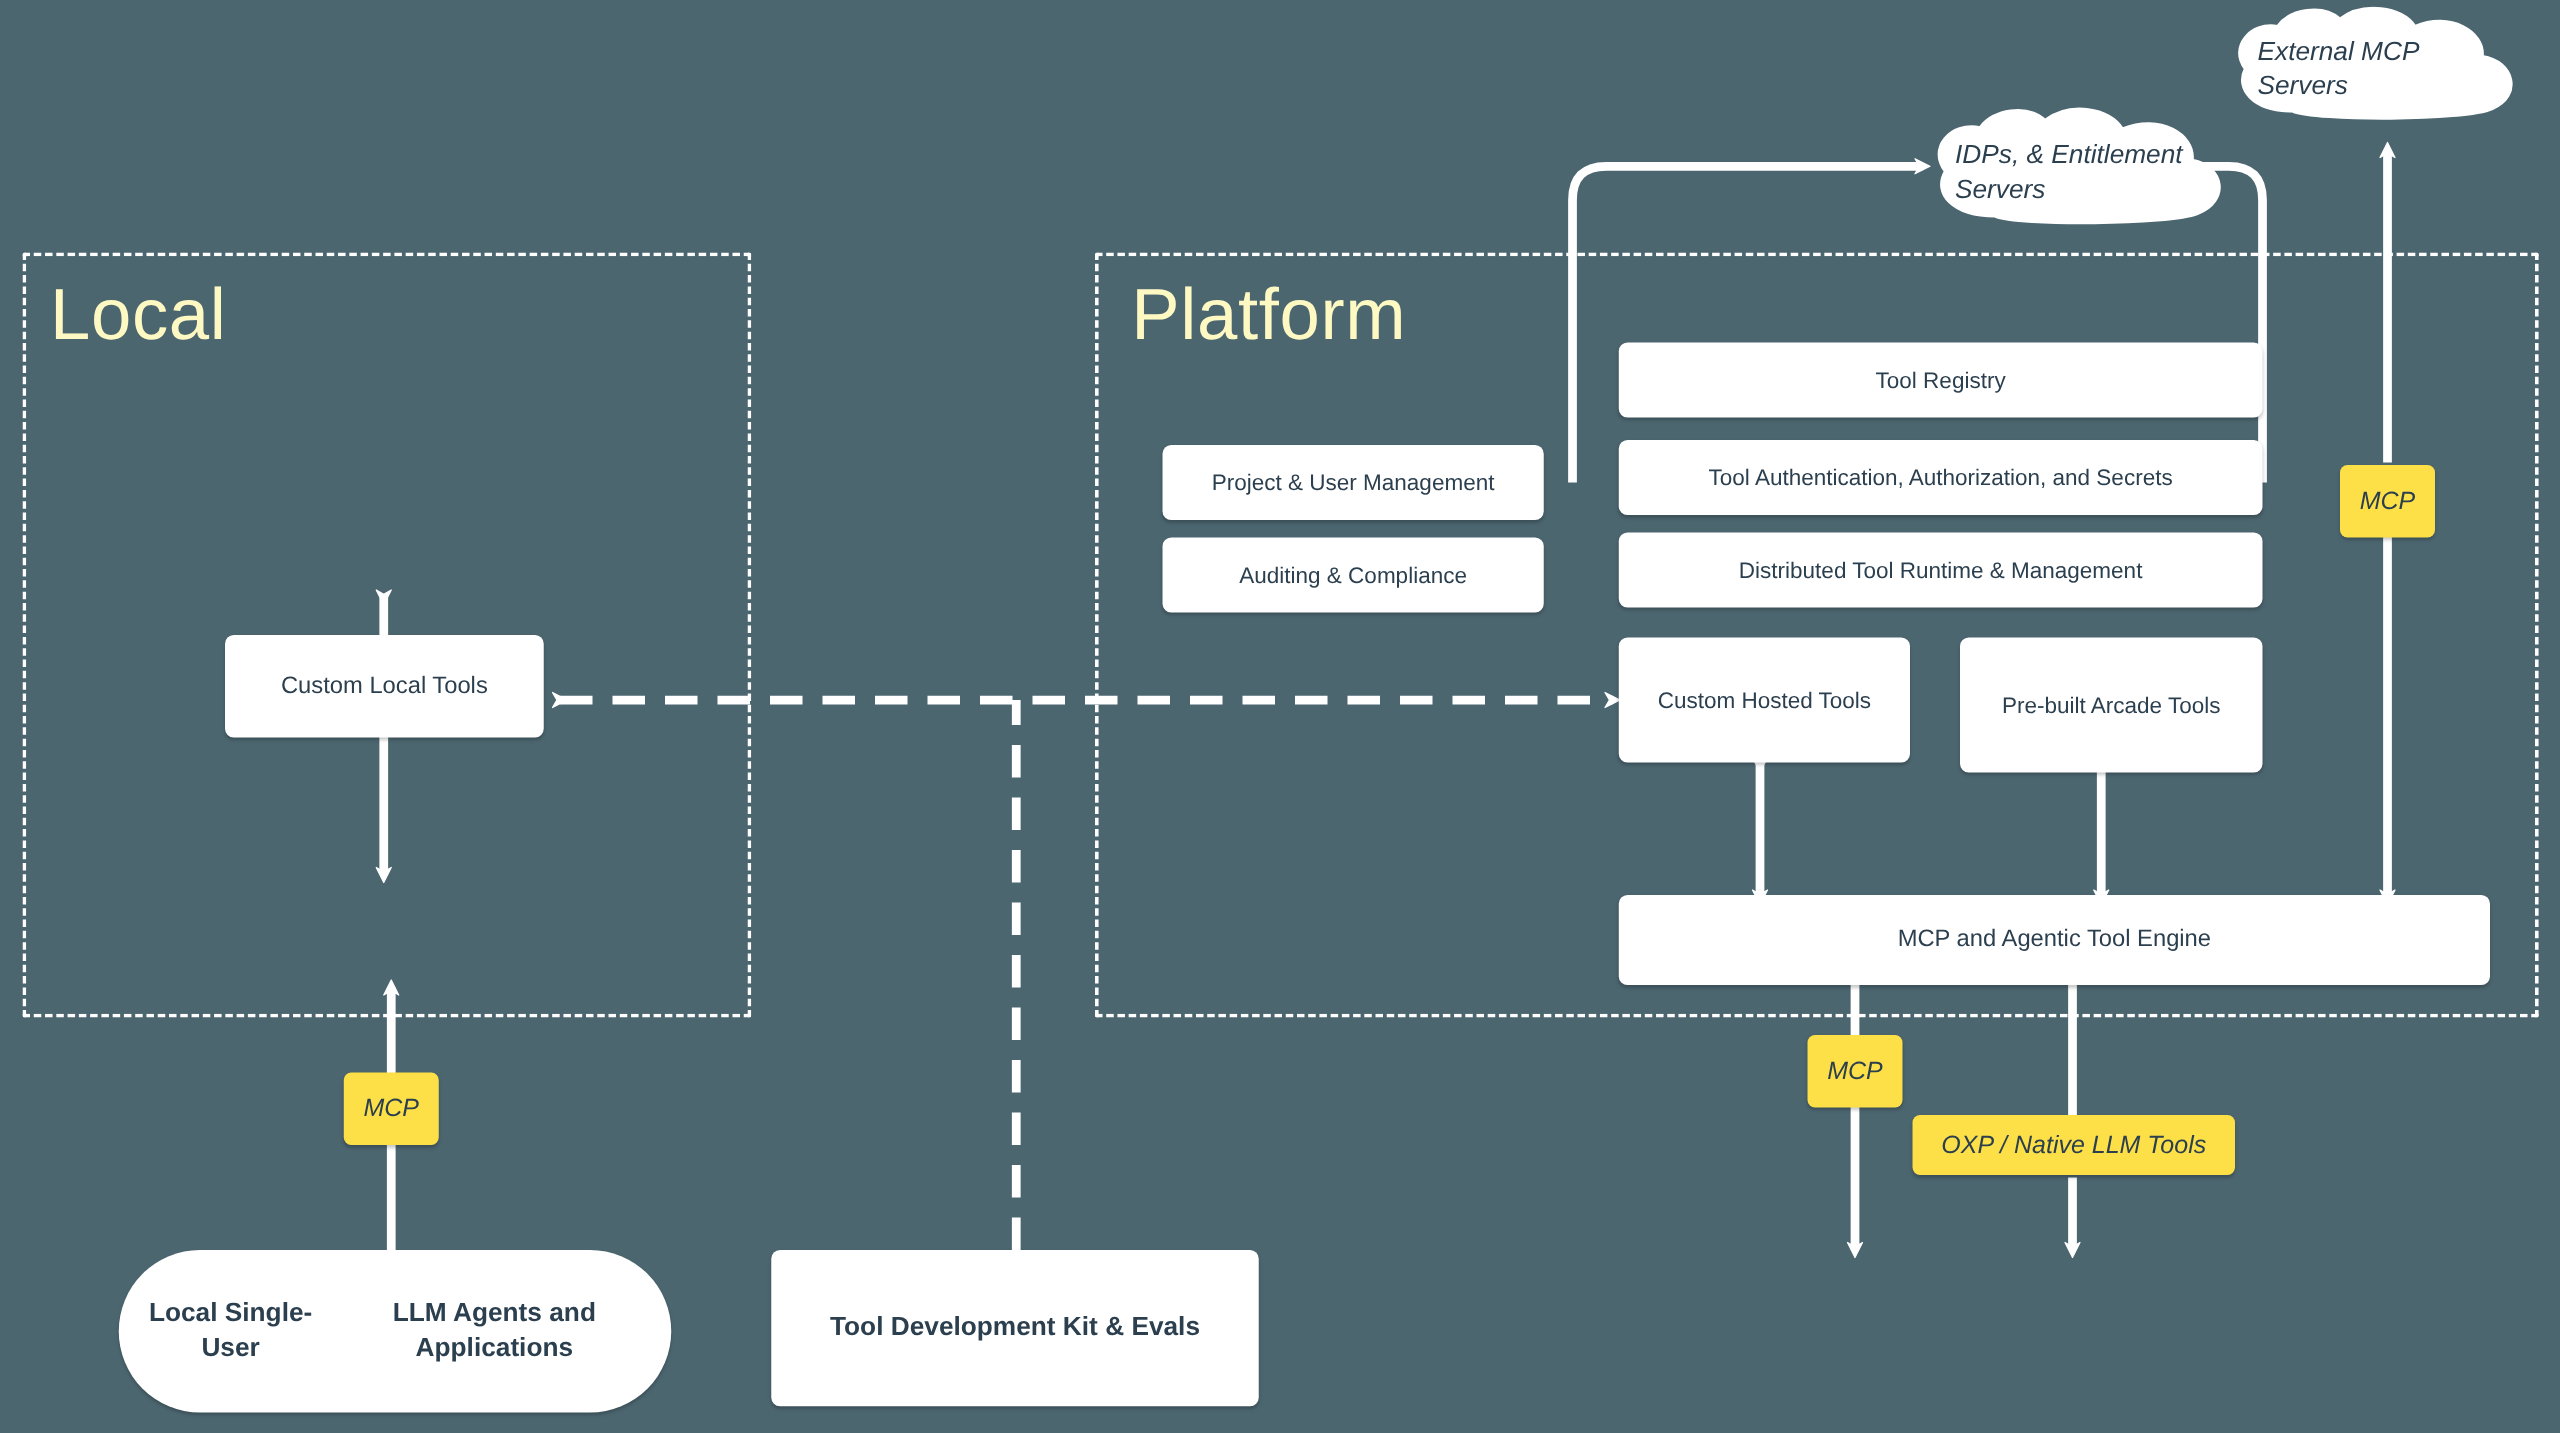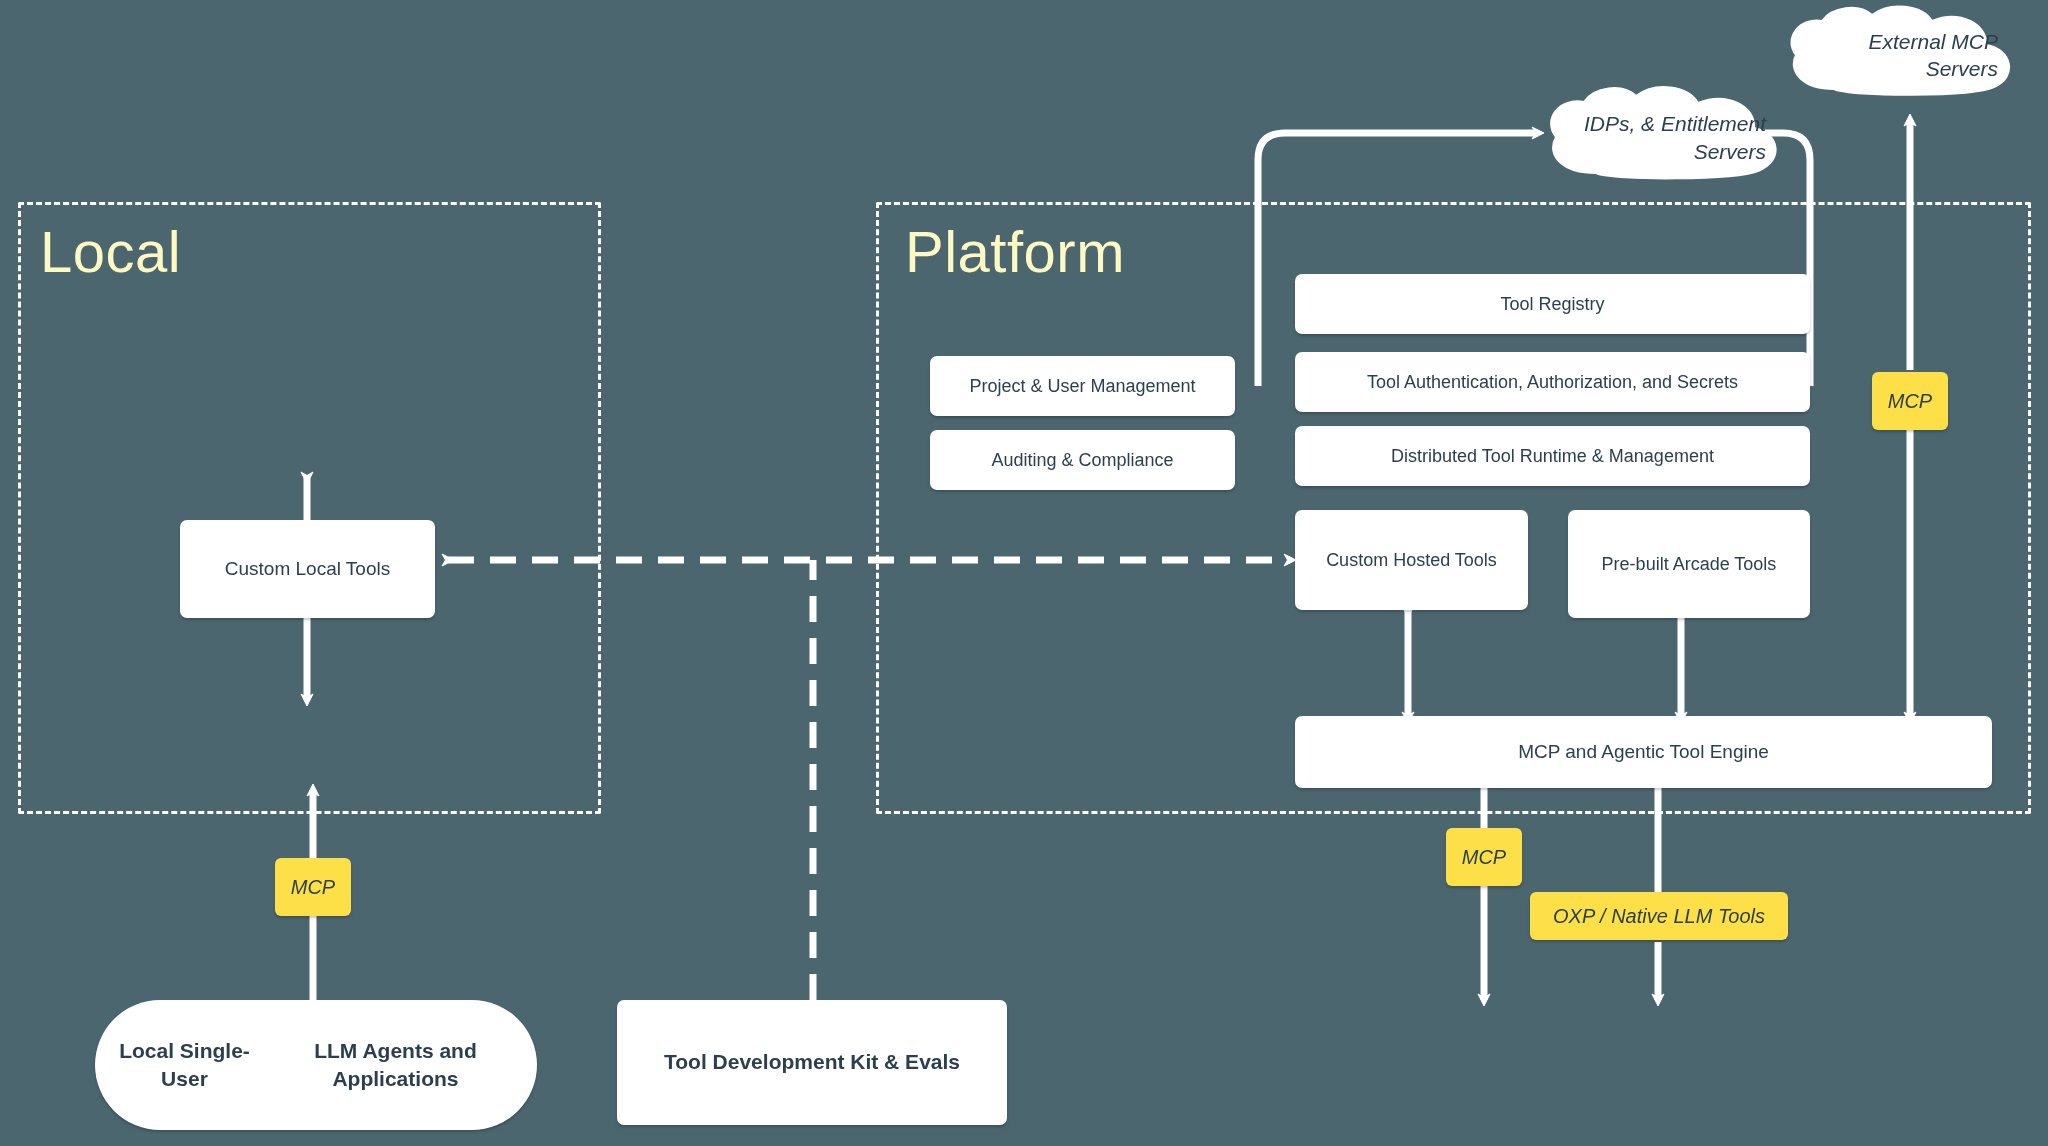--- a/index.html
+++ b/index.html
@@ -52,21 +52,21 @@
     display:flex;align-items:center;justify-content:center;
     color:#2b3f4e;font-style:italic;font-size:20px;
     box-shadow:0 2px 3px rgba(0,0,0,.22);
     z-index:6;
   }
 
   
   .cloud{position:absolute;z-index:5;}
   .cloud .cloud-text{
     position:absolute;left:0;top:0;width:100%;height:100%;
-    display:flex;align-items:center;justify-content:center;text-align:right;
+    display:flex;align-items:center;justify-content:center;text-align:left;
     color:#2b3f4e;font-style:italic;font-size:21px;line-height:1.3;
     padding:0 34px;box-sizing:border-box;
   }
 </style>
 </head>
 <body>
 
 <div id="stage">
 
   <svg class="layer" viewBox="0 0 2048 1146">
@@ -125,21 +125,21 @@
 
   <div class="cloud" style="left:1530px;top:85px;width:270px;height:105px;">
     <svg viewBox="0 0 270 105" width="270" height="105">
       <path d="M66,88 C32,88 16,70 26,52 C12,34 30,12 54,17 C64,2 92,-2 106,11
                C126,-4 158,1 168,18 C198,6 226,22 224,43 C250,48 254,76 228,86
                C206,95 84,96 66,88 Z" fill="#ffffff" stroke="#ffffff" stroke-width="2"></path>
     </svg>
     <div class="cloud-text">IDPs, &amp; Entitlement Servers</div>
   </div>
 
-  <div class="node" style="left:180px;top:520px;width:255px;height:98px;">Custom Local Tools</div>
+  <div class="node" style="left:180px;top:508px;width:255px;height:82px;">Custom Local Tools</div>
 
 
   <div class="label-chip" style="left:275px;top:858px;width:76px;height:58px;">MCP</div>
 
   <div class="node pill bold" style="left:95px;top:1000px;width:442px;height:130px;">
     <span>Local Single-User</span>
     <span>LLM Agents and Applications</span>
   </div>
 
   <div class="node bold" style="left:617px;top:1000px;width:390px;height:125px;">Tool Development Kit &amp; Evals</div>

